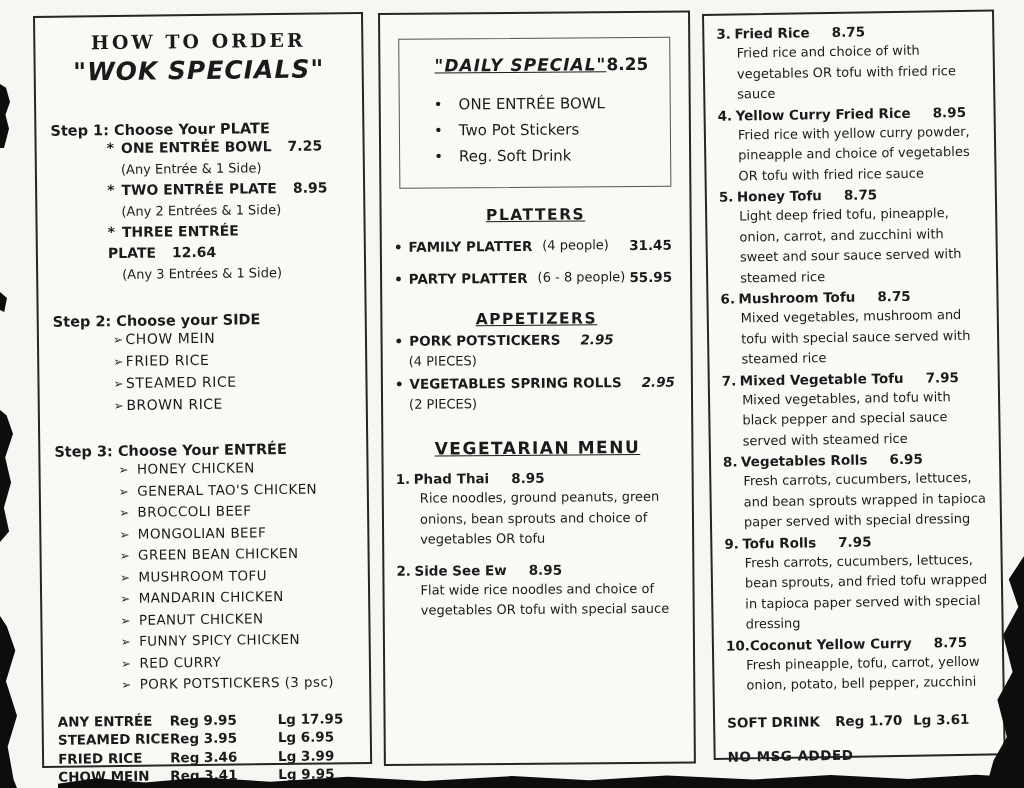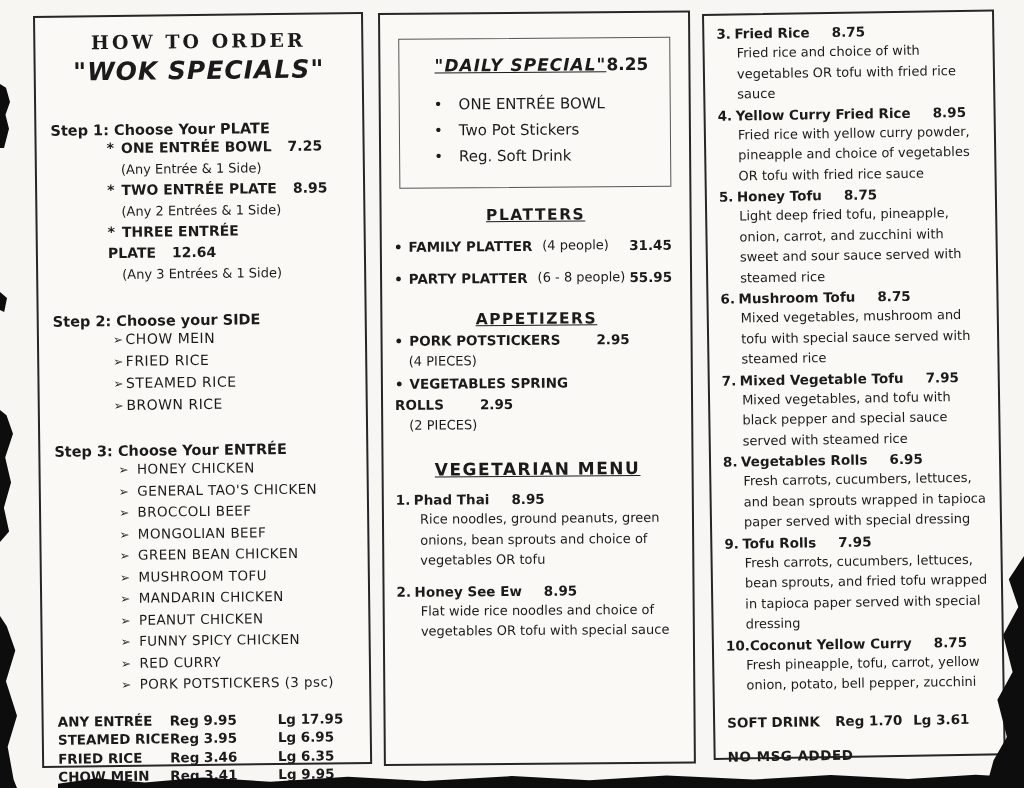--- a/index.html
+++ b/index.html
@@ -50,21 +50,21 @@
   .h-veg{margin-top:24px;font-size:17px;}
   .platter{margin-top:12px;}
   .platter-line{display:flex;font-weight:bold;font-size:13.5px;line-height:20px;}
   .platter-line .dot{margin-right:6px;}
   .platter-size{font-weight:normal;font-size:13px;margin-left:10px;flex:1;}
   .platter-price{margin-right:6px;}
   .platter-detail{margin-left:22px;font-size:13px;line-height:21px;}
   .app-item{margin-top:2px;}
   .app-line{font-weight:bold;font-size:13.5px;line-height:21px;}
   .app-line .dot{margin-right:6px;}
-  .app-line .app-price{margin-left:36px;}
+  .app-line .app-price{margin-left:20px;font-style:italic;}
   .app-note{margin-left:14px;font-size:13px;line-height:20px;}
   .veg-item{margin-top:10px;}
   .num-line{font-weight:bold;font-size:13.5px;line-height:20px;}
   .num-line .num{display:inline-block;min-width:18px;}
   .num-line .price{margin-left:22px;}
   .desc{margin-left:24px;font-size:13px;line-height:20.5px;}
 
   
   .r-item .num-line{line-height:20px;}
   .r-item .desc{margin-left:20px;line-height:20.5px;}
@@ -192,21 +192,21 @@
 
       <div class="pt-row">
         <span>STEAMED RICE</span>
         <span>Reg 3.95</span>
         <span>Lg 6.95</span>
       </div>
 
       <div class="pt-row">
         <span>FRIED RICE</span>
         <span>Reg 3.46</span>
-        <span>Lg 6.35</span>
+        <span>Lg 3.99</span>
       </div>
 
       <div class="pt-row">
         <span>CHOW MEIN</span>
         <span>Reg 3.41</span>
         <span>Lg 9.95</span>
       </div>
 
       <div class="pt-row">
         <span>CHICKEN CHOW MEIN</span>
@@ -298,21 +298,21 @@
 
       <div class="veg-item">
         <div class="num-line">
           <span class="num">1.</span><span>Phad Thai</span><span class="price">8.95</span>
         </div>
         <div class="desc">Rice noodles, ground peanuts, green onions, bean sprouts and choice of vegetables OR tofu</div>
       </div>
 
       <div class="veg-item">
         <div class="num-line">
-          <span class="num">2.</span><span>Honey See Ew</span><span class="price">8.95</span>
+          <span class="num">2.</span><span>Side See Ew</span><span class="price">8.95</span>
         </div>
         <div class="desc">Flat wide rice noodles and choice of vegetables OR tofu with special sauce</div>
       </div>
     </div>
 </div>
 
 <div class="panel panel-right">
   <div>
 
       <div class="r-item">

